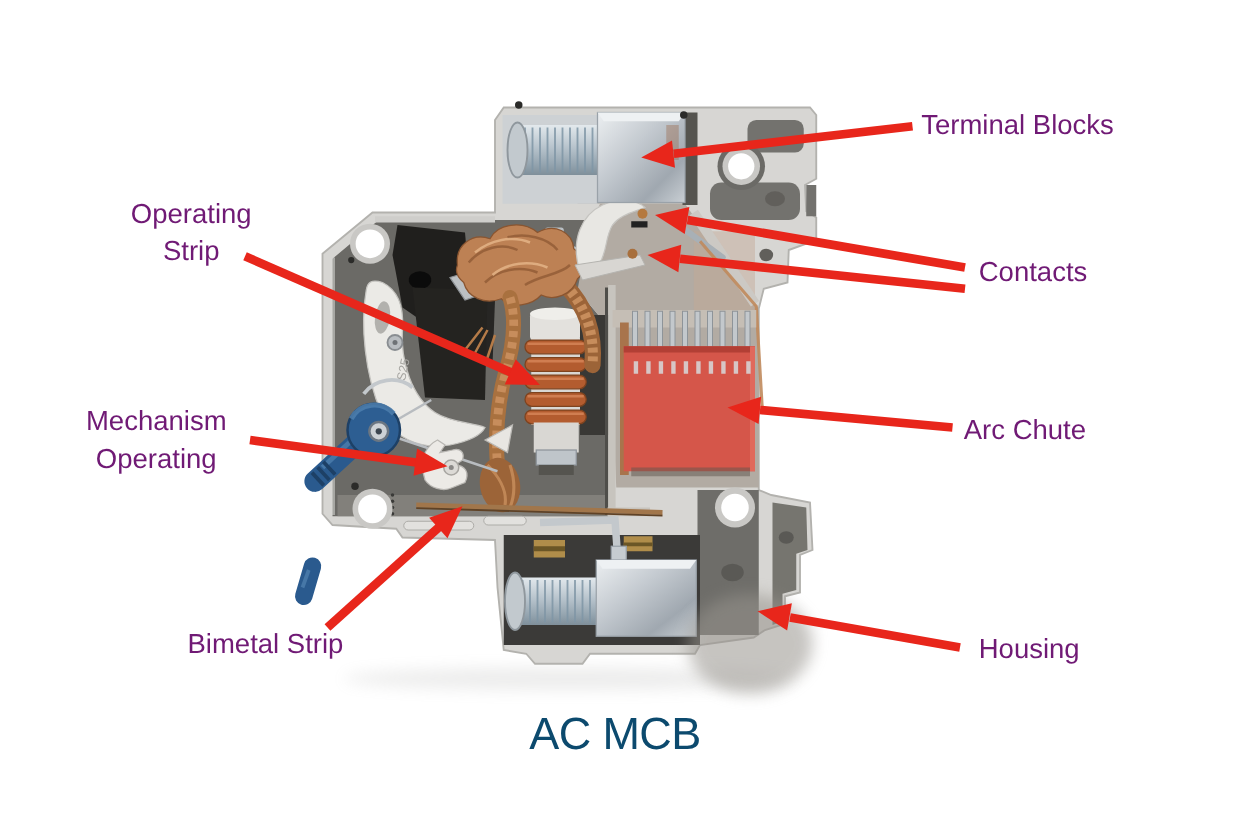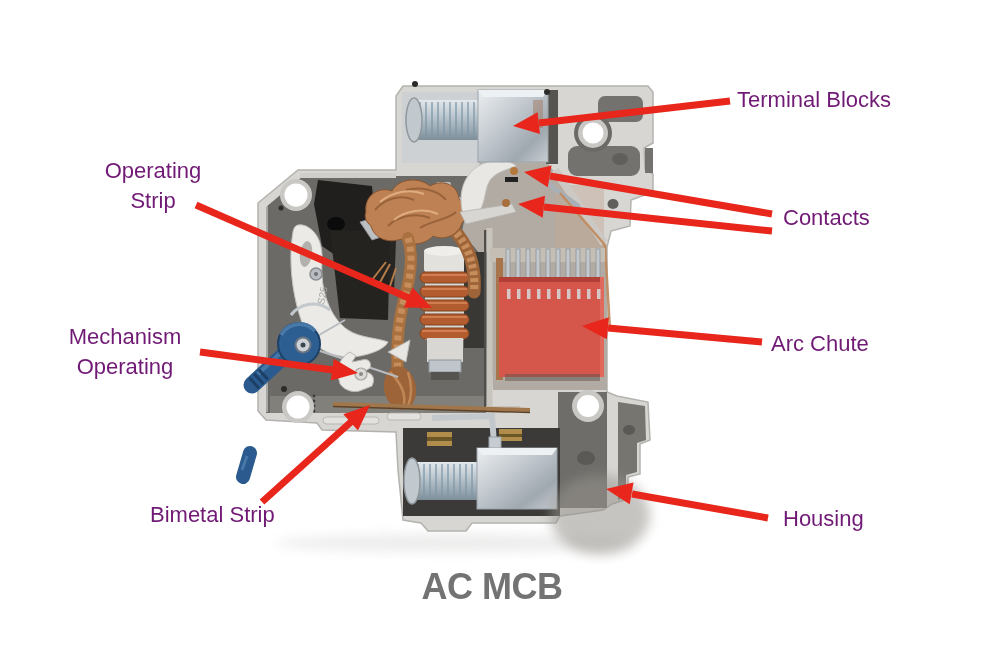--- a/index.html
+++ b/index.html
@@ -7,21 +7,21 @@
     position:relative;width:1000px;height:666px;background:#ffffff;overflow:hidden;
     font-family:"Liberation Sans",sans-serif;
   }
   #photo-svg{position:absolute;left:0;top:0;}
   .label{
     position:absolute;color:#701a75;font-size:22px;line-height:30px;
     white-space:nowrap;
   }
   .label.centered{transform:translateX(-50%);text-align:center;}
   .title{
-    position:absolute;color:#737373;font-size:36px;font-weight:700;
+    position:absolute;color:#0c4a6e;font-size:36px;font-weight:400;
     transform:translateX(-50%);white-space:nowrap;letter-spacing:-0.5px;
   }
 </style>
 </head>
 <body>
 
 <div id="stage">
 
   <svg id="photo-svg" width="1000" height="666" viewBox="0 0 1000 666">
     <defs>

